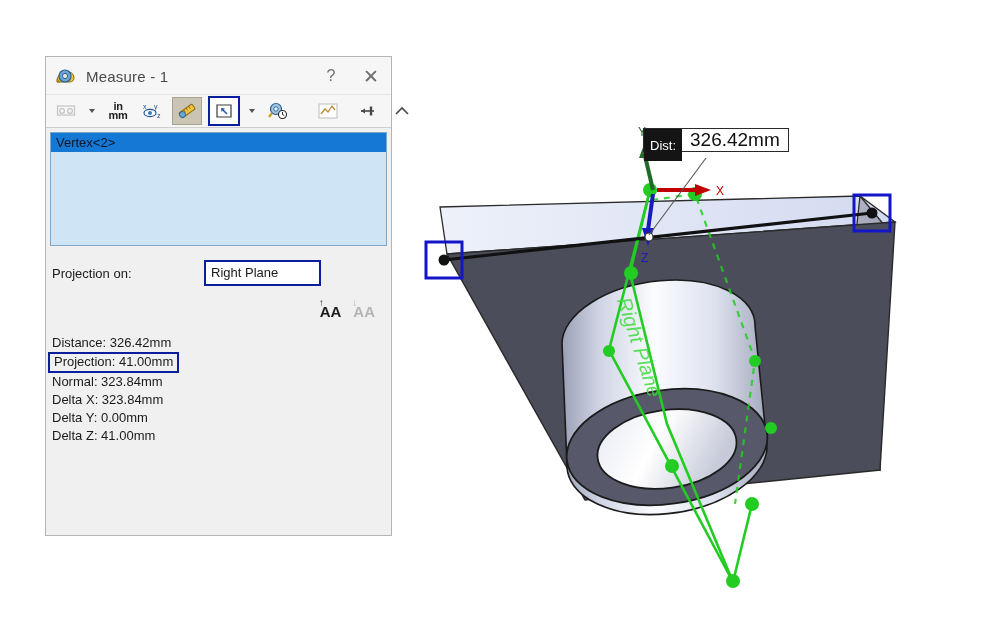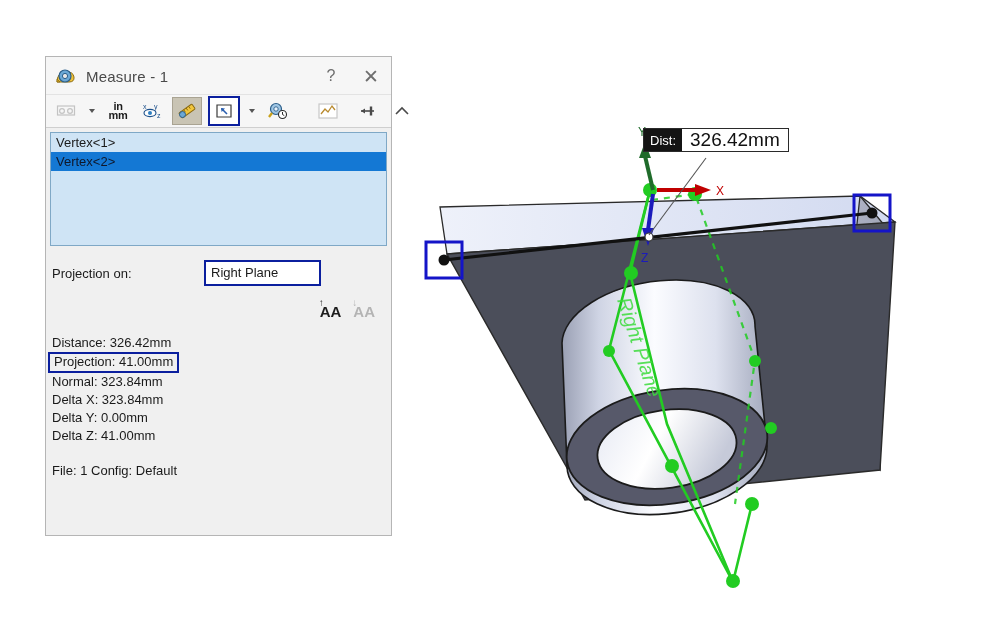--- a/index.html
+++ b/index.html
@@ -163,21 +163,21 @@
     left:643px; top:128px;
     display:flex;
     height:24px;
     border:1px solid #2a2a2a;
     background:#ffffff;
     box-sizing:border-box;
   }
   .callout .lab{
     background:#141414;color:#ffffff;
     font-size:13px;
-    padding:6px 6px;
+    padding:16px 6px;
     display:flex;align-items:center;
   }
   .callout .val{
     background:#ffffff;color:#111111;
     font-size:19px;
     padding:0 8px;
     display:flex;align-items:center;
   }
 </style>
 </head>
@@ -280,21 +280,20 @@
     </div>
 
     <div class="tool">
       <svg width="18" height="16" viewBox="0 0 18 16">
         <polyline points="3,11 9,5 15,11" fill="none" stroke="#4a4a4a" stroke-width="1.6"></polyline>
       </svg>
     </div>
   </div>
 
   <div class="sel-list">
-    <div class="sel-item">Vertex&lt;1&gt;</div>
     <div class="sel-item selected">Vertex&lt;2&gt;</div>
   </div>
 
   <div class="proj-row">
     <div class="proj-label">Projection on:</div>
     <div class="proj-box">Right Plane</div>
   </div>
 
   <div class="fz-row">
     <div class="fz-ico on">
@@ -306,21 +305,20 @@
   </div>
 
   <div class="results">
     <span class="res-line">Distance: 326.42mm</span>
     <span class="res-line boxed">Projection: 41.00mm</span>
     <span class="res-line">Normal: 323.84mm</span>
     <span class="res-line">Delta X: 323.84mm</span>
     <span class="res-line">Delta Y: 0.00mm</span>
     <span class="res-line">Delta Z: 41.00mm</span>
     <div class="res-gap"></div>
-    <span class="res-line">File: 1 Config: Default</span>
   </div>
 </div>
 
 <div id="viewport">
   <svg width="605" height="625" viewBox="0 0 605 625">
     <defs>
       <linearGradient id="cylGrad" x1="0" y1="0" x2="1" y2="0">
         <stop offset="0" stop-color="#9aa0b4"></stop>
         <stop offset="0.18" stop-color="#cfd4e4"></stop>
         <stop offset="0.45" stop-color="#fbfcff"></stop>

